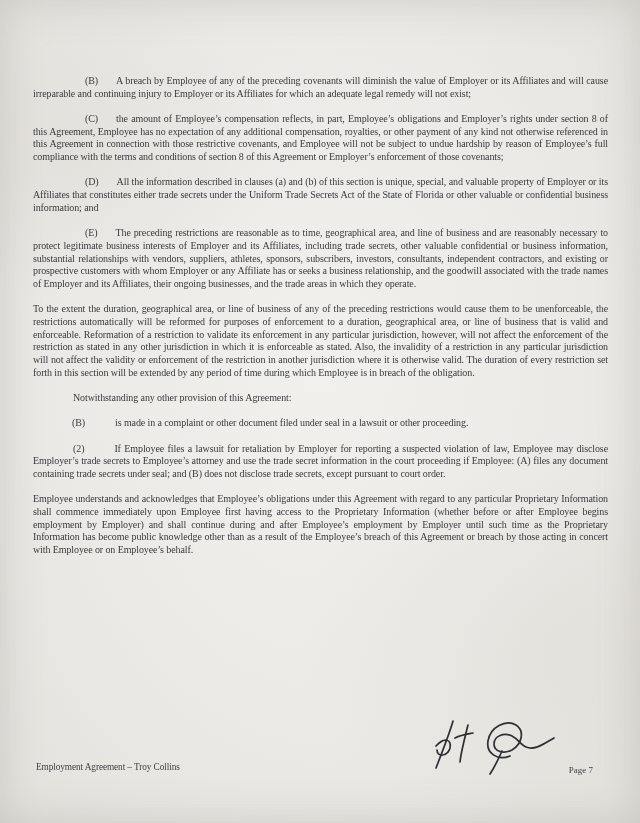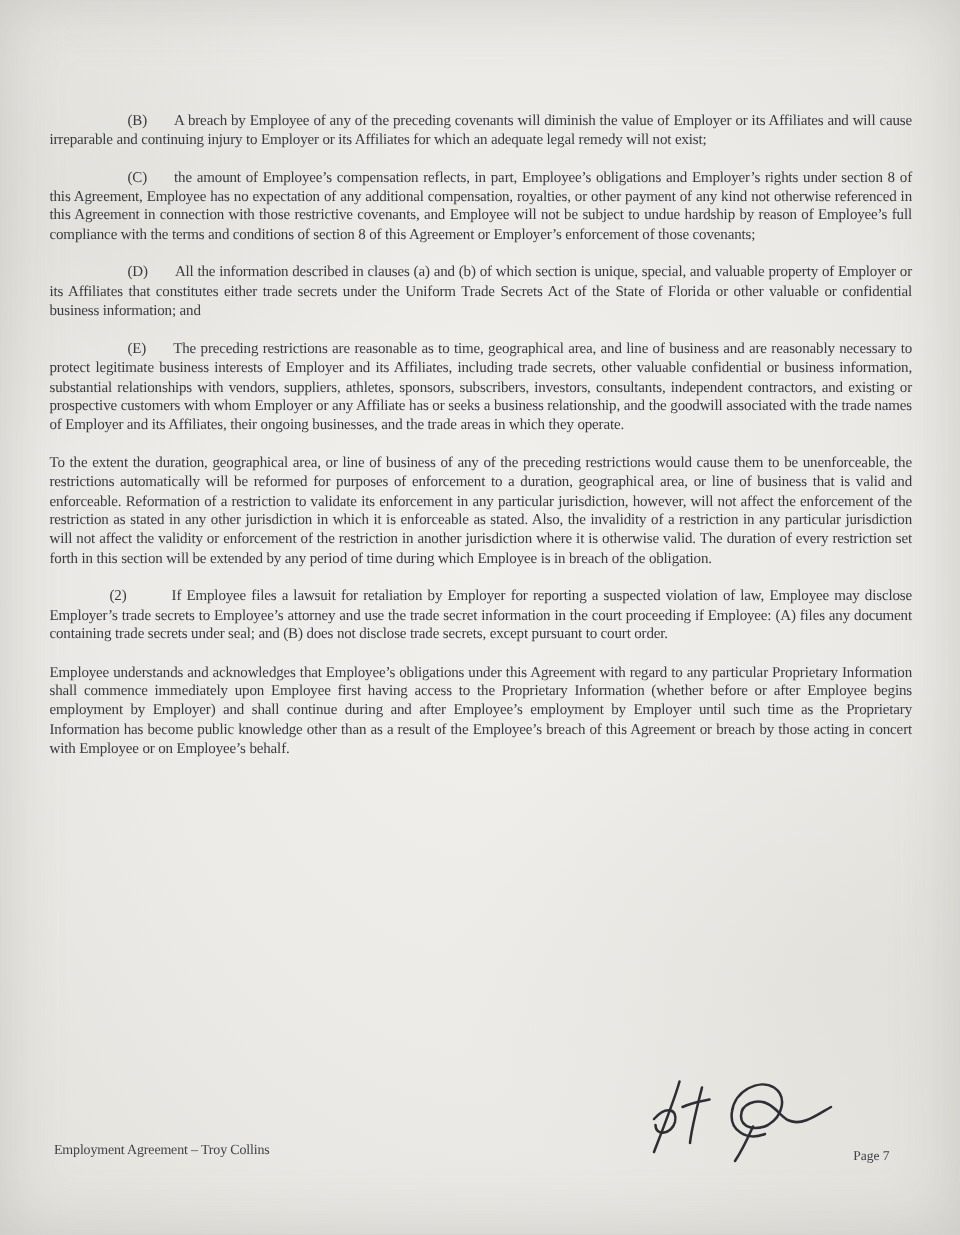--- a/index.html
+++ b/index.html
@@ -46,29 +46,31 @@
 </head>
 <body>
 
 <div class="page">
   <div class="content">
 
     <p class="para blk"><span class="lbl">(B)</span><span>A breach by Employee of any of the preceding covenants will diminish the value of Employer or its Affiliates and will cause irreparable and continuing injury to Employer or its Affiliates for which an adequate legal remedy will not exist;</span></p>
 
     <p class="para blk"><span class="lbl">(C)</span><span>the amount of Employee’s compensation reflects, in part, Employee’s obligations and Employer’s rights under section 8 of this Agreement, Employee has no expectation of any additional compensation, royalties, or other payment of any kind not otherwise referenced in this Agreement in connection with those restrictive covenants, and Employee will not be subject to undue hardship by reason of Employee’s full compliance with the terms and conditions of section 8 of this Agreement or Employer’s enforcement of those covenants;</span></p>
 
-    <p class="para blk"><span class="lbl">(D)</span><span>All the information described in clauses (a) and (b) of which section is unique, special, and valuable property of Employer or its Affiliates that constitutes either trade secrets under the Uniform Trade Secrets Act of the State of Florida or other valuable or confidential business information; and</span></p>
+    <p class="para blk"><span class="lbl">(D)</span><span>All the information described in clauses (a) and (b) of this section is unique, special, and valuable property of Employer or its Affiliates that constitutes either trade secrets under the Uniform Trade Secrets Act of the State of Florida or other valuable or confidential business information; and</span></p>
 
     <p class="para blk"><span class="lbl">(E)</span><span>The preceding restrictions are reasonable as to time, geographical area, and line of business and are reasonably necessary to protect legitimate business interests of Employer and its Affiliates, including trade secrets, other valuable confidential or business information, substantial relationships with vendors, suppliers, athletes, sponsors, subscribers, investors, consultants, independent contractors, and existing or prospective customers with whom Employer or any Affiliate has or seeks a business relationship, and the goodwill associated with the trade names of Employer and its Affiliates, their ongoing businesses, and the trade areas in which they operate.</span></p>
 
     <p class="para">To the extent the duration, geographical area, or line of business of any of the preceding restrictions would cause them to be unenforceable, the restrictions automatically will be reformed for purposes of enforcement to a duration, geographical area, or line of business that is valid and enforceable.  Reformation of a restriction to validate its enforcement in any particular jurisdiction, however, will not affect the enforcement of the restriction as stated in any other jurisdiction in which it is enforceable as stated.  Also, the invalidity of a restriction in any particular jurisdiction will not affect the validity or enforcement of the restriction in another jurisdiction where it is otherwise valid.  The duration of every restriction set forth in this section will be extended by any period of time during which Employee is in breach of the obligation.</p>
 
+    <p class="para t1">Notwithstanding any other provision of this Agreement:</p>
 
 
 
+    <p class="para sub"><span class="lbl-wide">(B)</span><span>is made in a complaint or other document filed under seal in a lawsuit or other proceeding.</span></p>
 
     <p class="para t1"><span class="lbl-wide">(2)</span><span>If Employee files a lawsuit for retaliation by Employer for reporting a suspected violation of law, Employee may disclose Employer’s trade secrets to Employee’s attorney and use the trade secret information in the court proceeding if Employee: (A) files any document containing trade secrets under seal; and (B) does not disclose trade secrets, except pursuant to court order.</span></p>
 
     <p class="para">Employee understands and acknowledges that Employee’s obligations under this Agreement with regard to any particular Proprietary Information shall commence immediately upon Employee first having access to the Proprietary Information (whether before or after Employee begins employment by Employer) and shall continue during and after Employee’s employment by Employer until such time as the Proprietary Information has become public knowledge other than as a result of the Employee’s breach of this Agreement or breach by those acting in concert with Employee or on Employee’s behalf.</p>
 
   </div>
 
   <div class="signature">
     <svg viewBox="0 0 138 68" xmlns="http://www.w3.org/2000/svg">
       <path d="M29,11 C26,22 19,40 12,58"></path>

